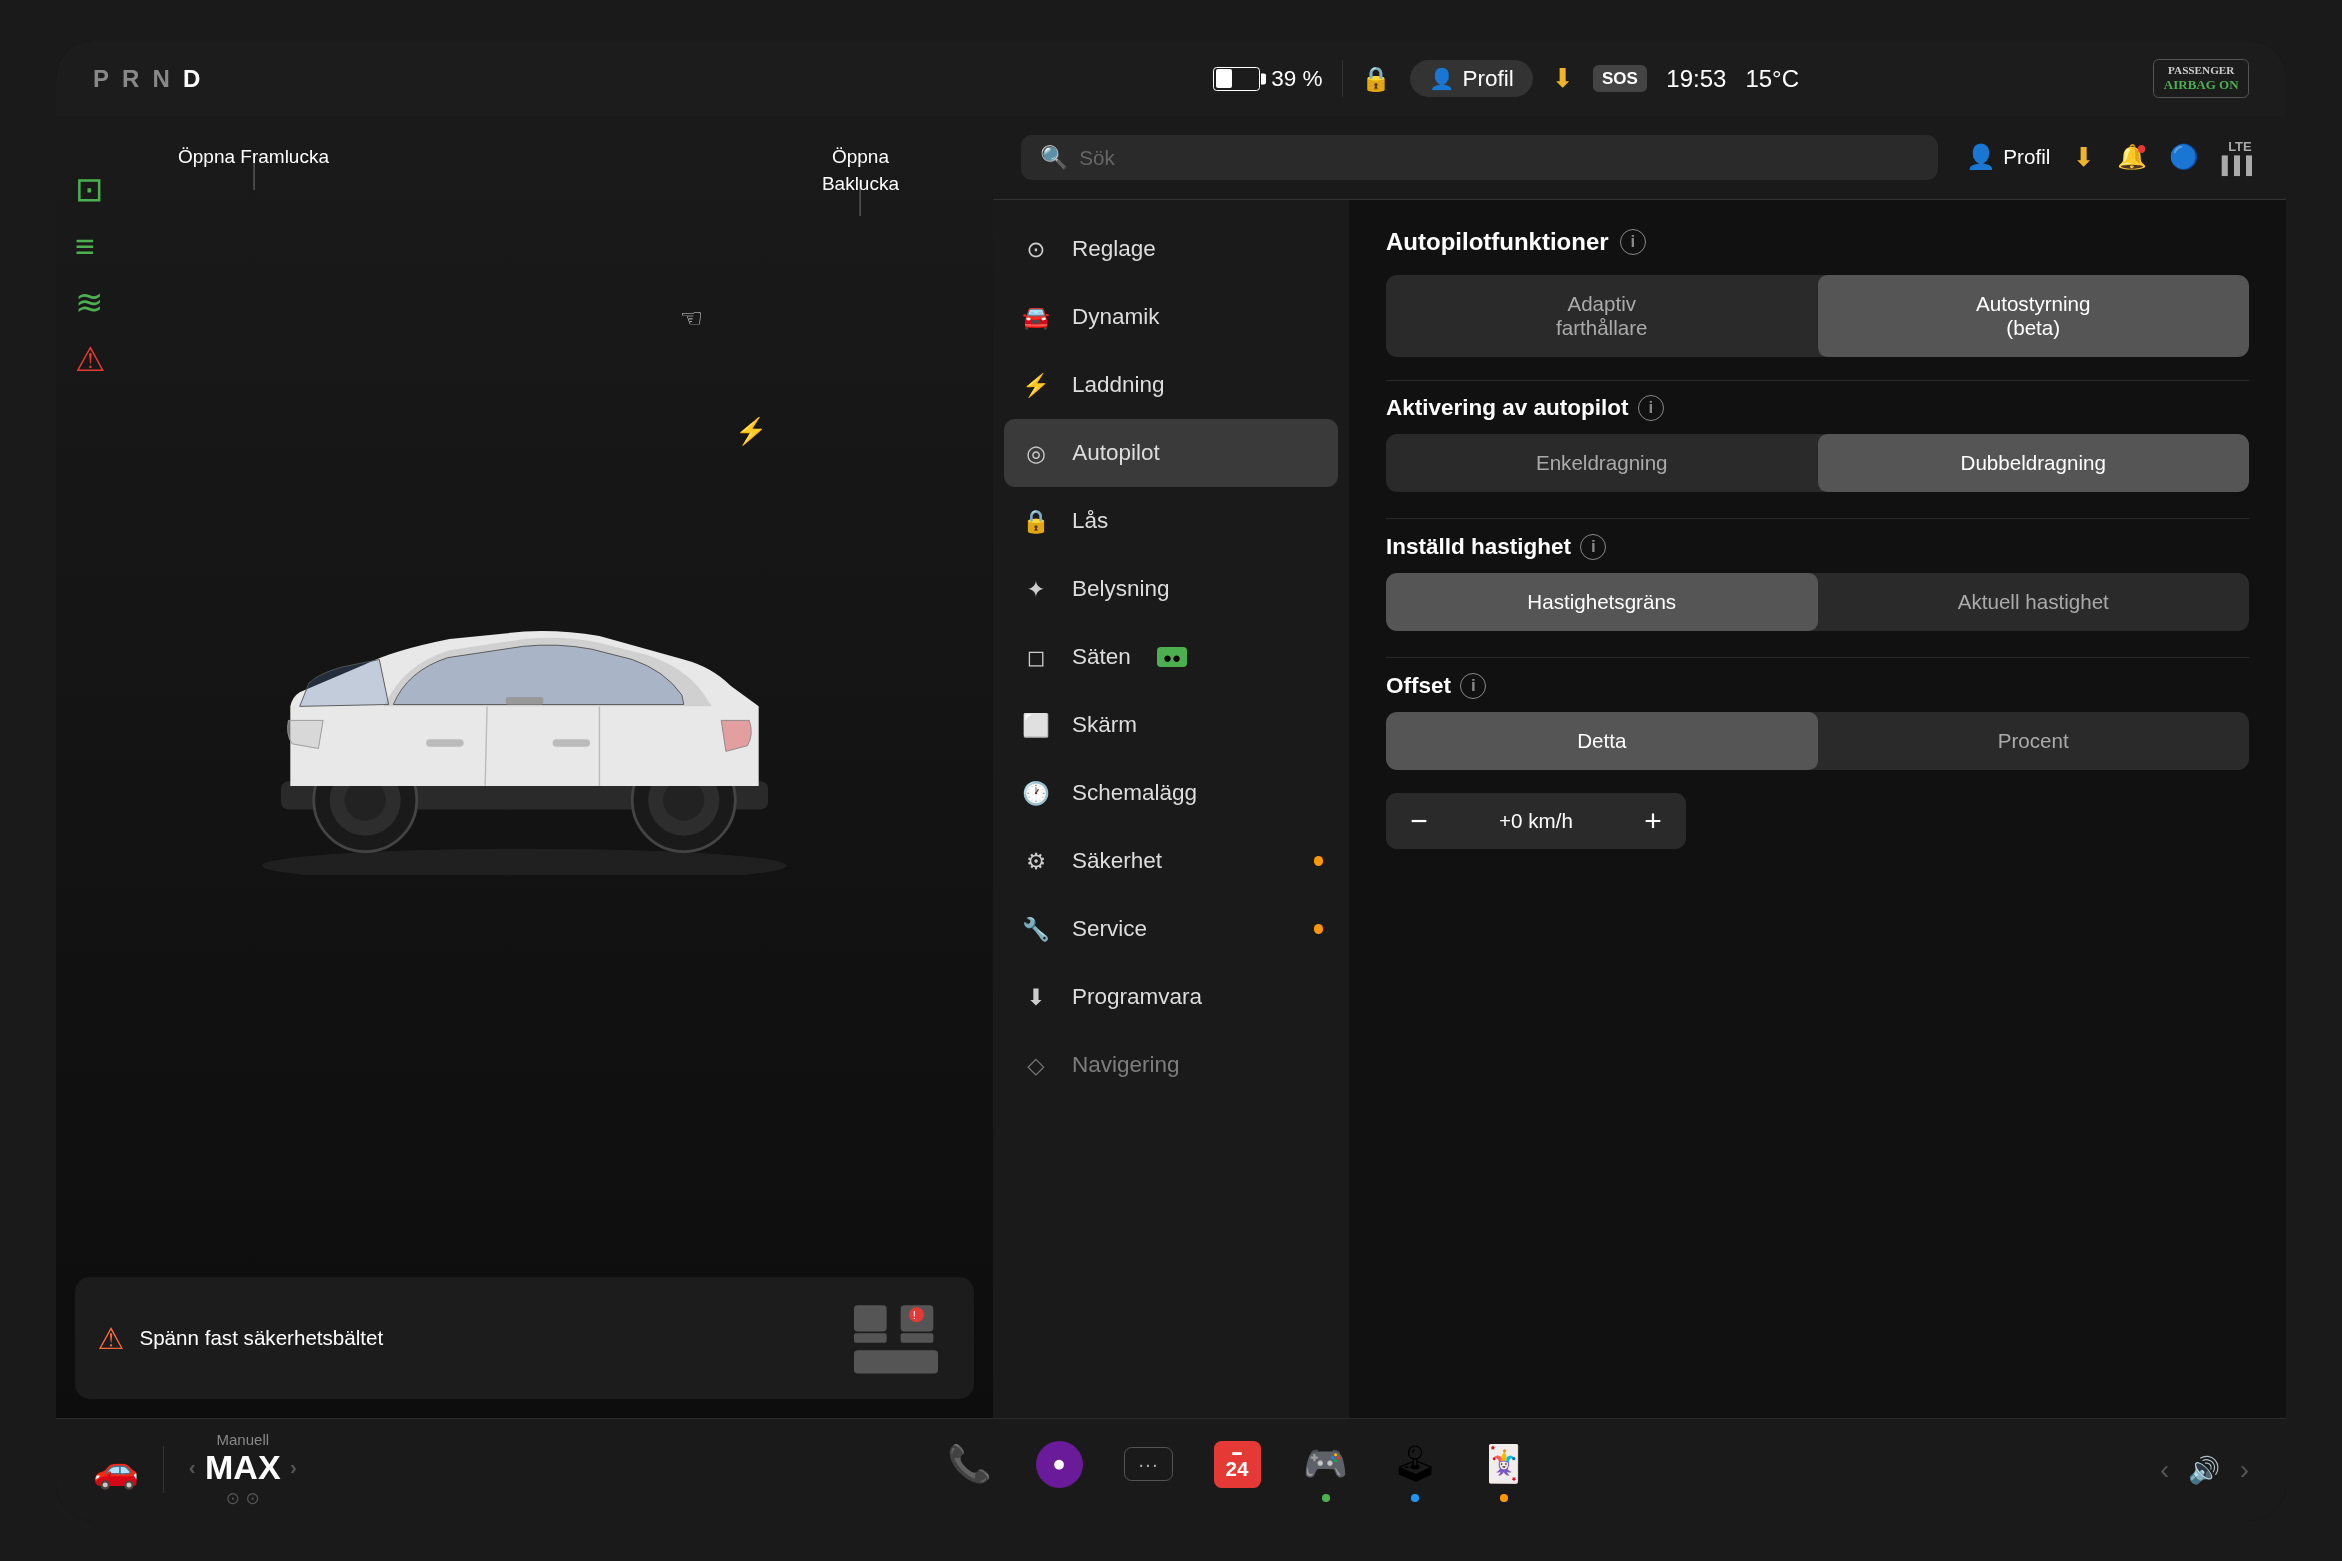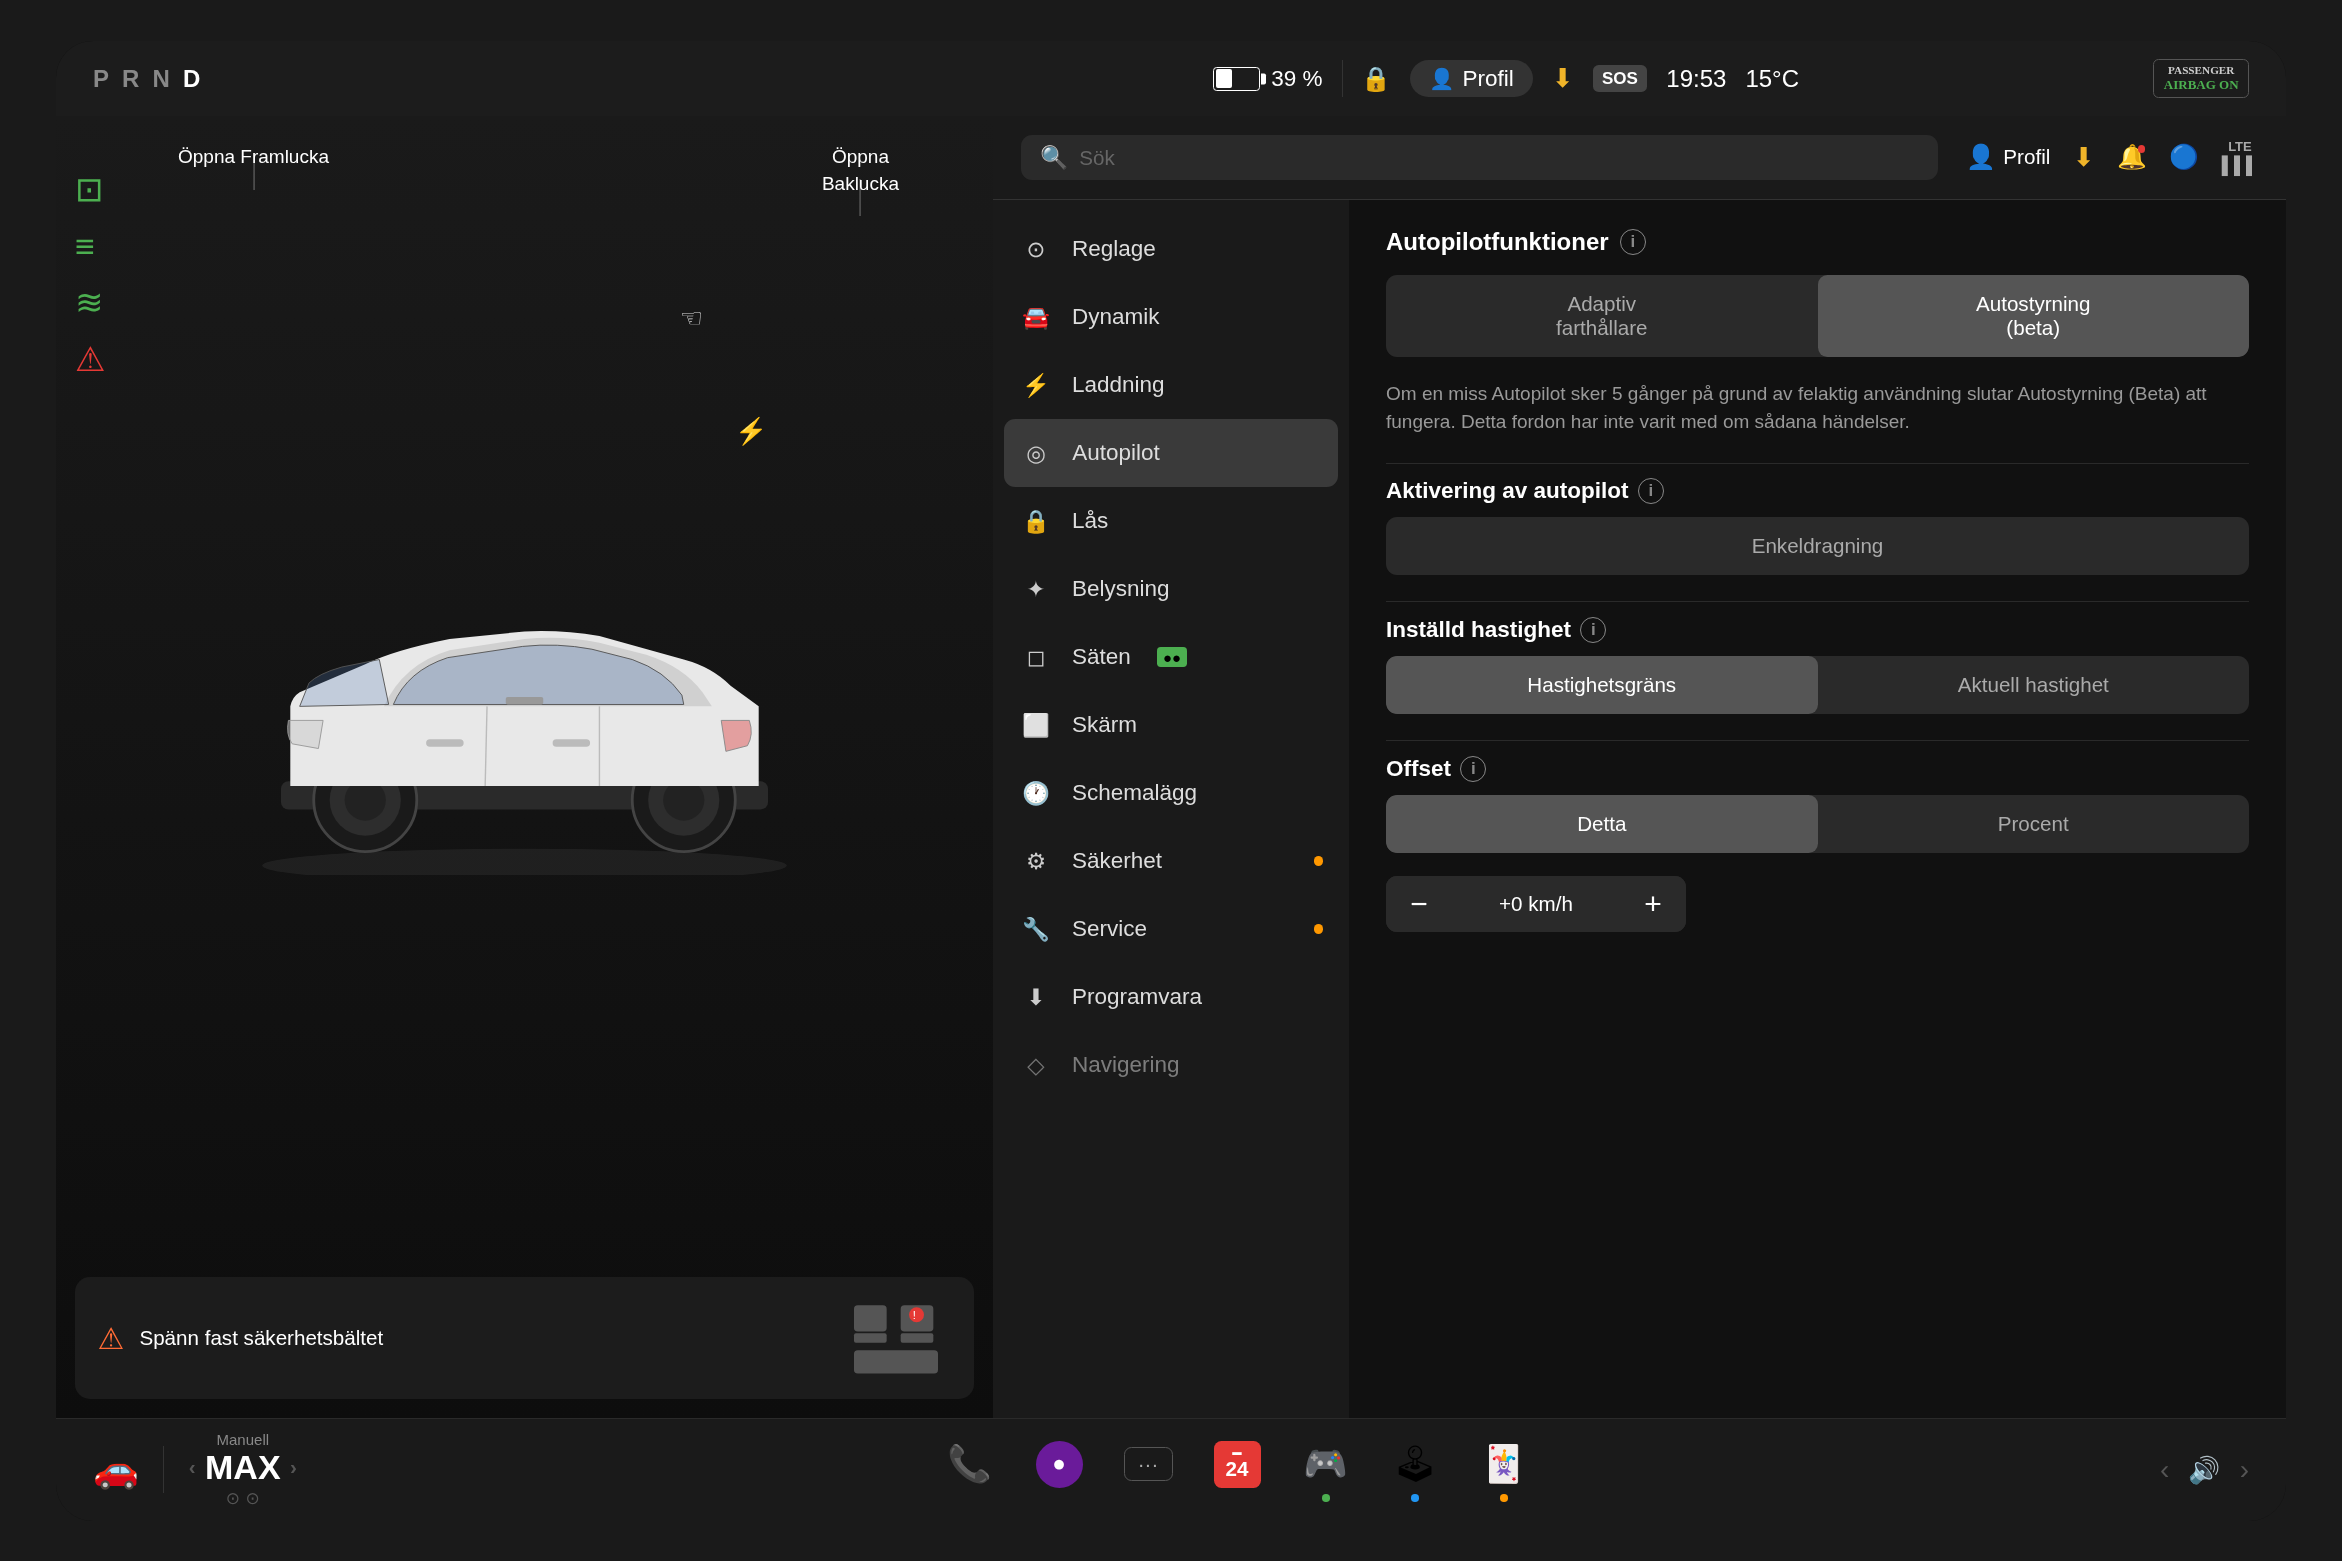--- a/index.html
+++ b/index.html
@@ -779,32 +779,34 @@
 
           <div class="toggle-group">
             <div class="toggle-btn">
               <span>Adaptiv<br>farthållare</span>
             </div>
             <div class="toggle-btn active">
               <span>Autostyrning<br>(beta)</span>
             </div>
           </div>
 
-          <div class="description-text">Om en miss Autopilot sker 5 gånger på grund av felaktig användning slutar Autostyrning (Beta) att fungera. Detta fordon har inte varit med om sådana händelser.</div>
 
           <div class="settings-divider"></div>
 
           <div class="setting-row">
             <div class="setting-label">
               <span>Aktivering av autopilot</span>
               <div class="info-icon">i</div>
             </div>
             <div class="toggle-group">
               <div class="toggle-btn">
                 <span>Enkeldragning</span>
+              </div>
+              <div class="toggle-btn active">
+                <span>Dubbeldragning</span>
               </div>
             </div>
           </div>
 
           <div class="settings-divider"></div>
 
           <div class="setting-row">
             <div class="setting-label">
               <span>Inställd hastighet</span>
               <div class="info-icon">i</div>

